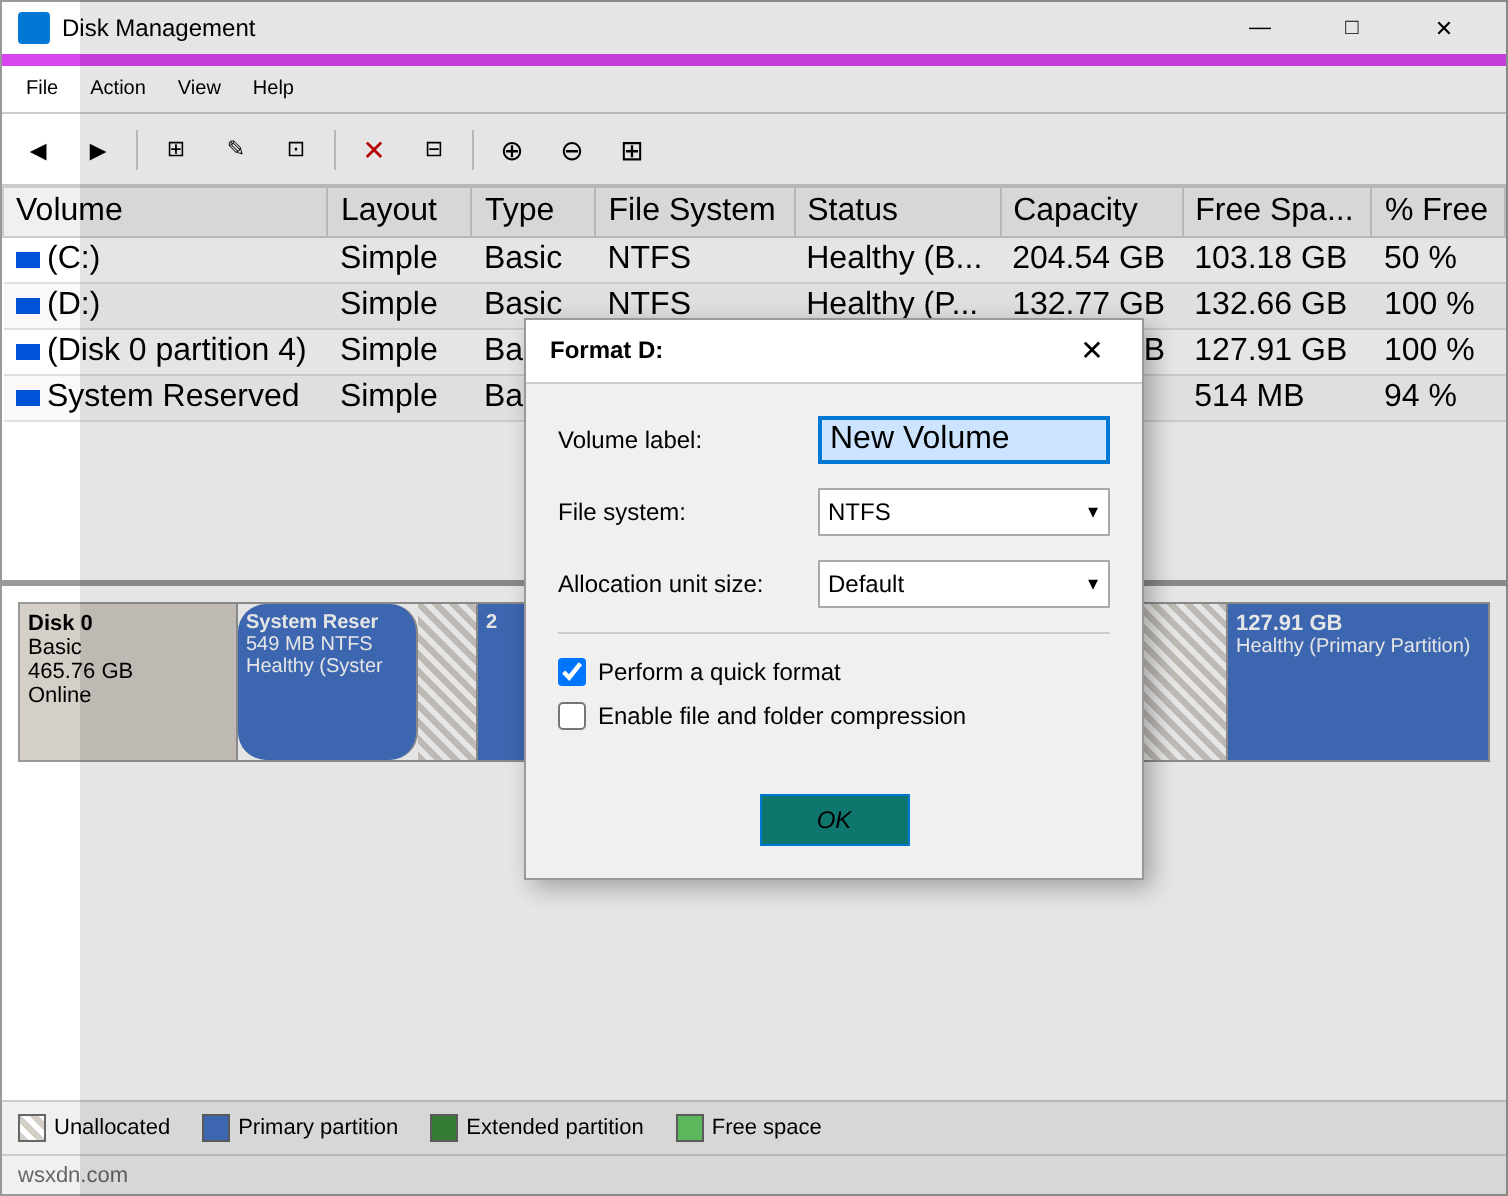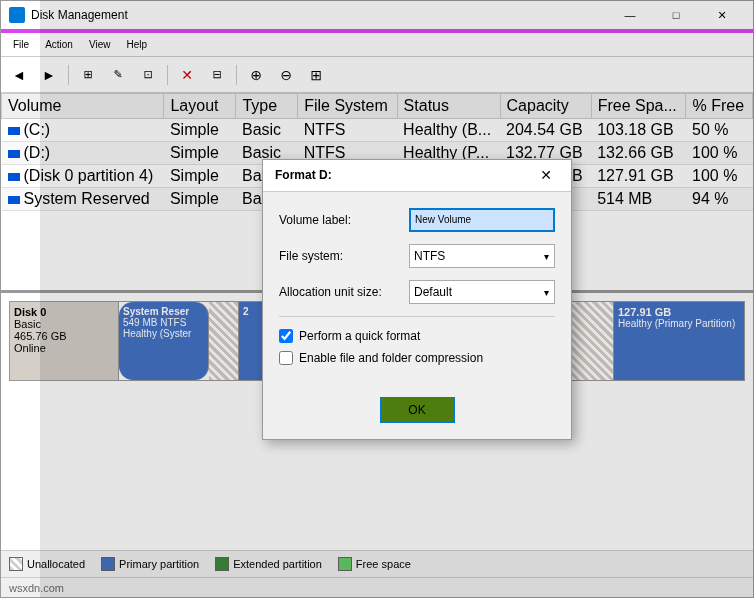--- a/index.html
+++ b/index.html
@@ -21,21 +21,21 @@
       display: flex;
       flex-direction: column;
     }
 
     .title-bar {
       background: #fff;
       height: 32px;
       display: flex;
       align-items: center;
       padding: 1px 8px;
-      border-bottom: 4px solid #d946ef;
+      border-bottom: 6px solid #d946ef;
       flex-shrink: 0;
     }
 
     .title-bar-icon {
       width: 16px;
       height: 16px;
       margin-right: 6px;
       background: #0078d4;
       border-radius: 2px;
     }
@@ -354,21 +354,21 @@
 
     .form-control {
       flex: 1;
     }
 
     .text-input {
       width: 100%;
       height: 24px;
       border: 2px solid #0078d4;
       padding: 0 4px;
-      font-size: 10px;
+      font-size: 16px;
       background: #cce4ff;
       outline: none;
     }
 
     .select-input {
       width: 100%;
       height: 24px;
       border: 1px solid #aaa;
       padding: 0 4px;
       font-size: 12px;
@@ -428,21 +428,22 @@
       cursor: pointer;
       font-size: 12px;
       display: flex;
       align-items: center;
       justify-content: center;
       padding: 0 12px;
     }
 
     .btn-ok {
       border-color: #0078d4;
-      background: #4d7c0f;
+      background: #0f766e;
+      font-style: italic;
     }
   </style>
 </head>
 <body>
 
 <div class="window">
 
   <div class="title-bar">
     <div class="title-bar-icon"></div>
     <span class="title-bar-title">Disk Management</span>

